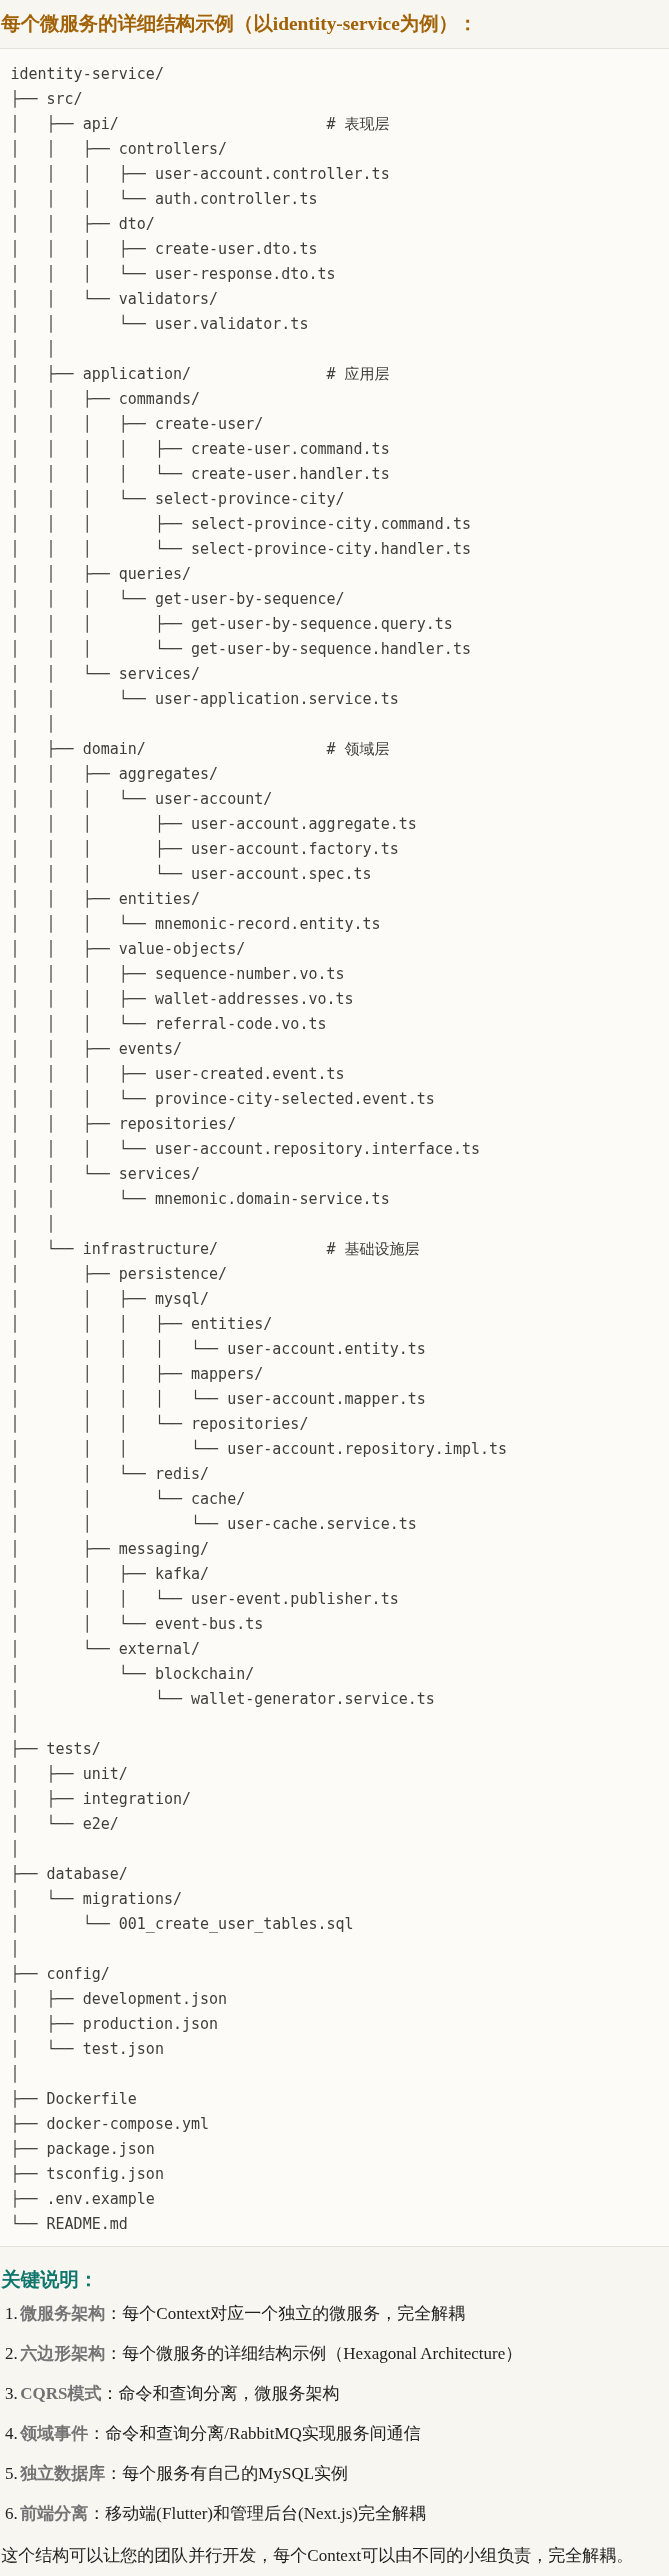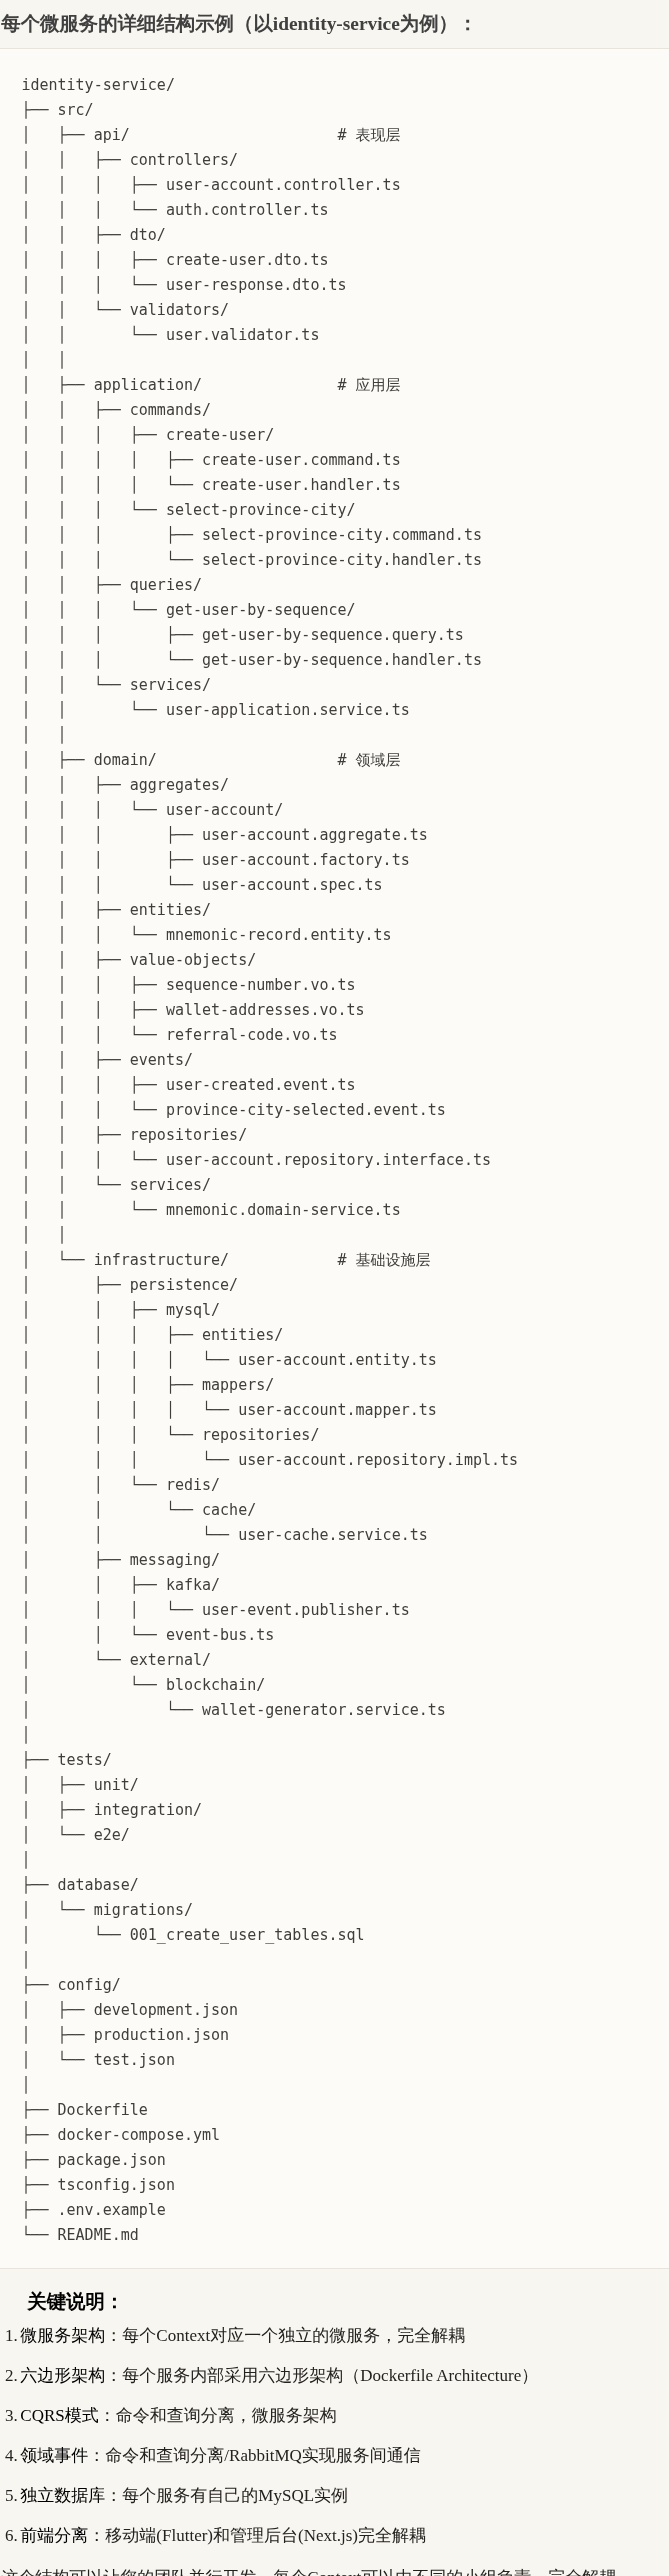--- a/index.html
+++ b/index.html
@@ -12,65 +12,64 @@
     font-family: "Liberation Serif", "DejaVu Serif", serif;
     color: #24221f;
     padding-top: 8.8px;
     box-sizing: border-box;
   }
   .page-title {
     margin: 0 0 10.6px 1.3px;
     font-size: 19.4px;
     line-height: 29px;
     font-weight: bold;
-    color: #404040;
+    color: #a16207;
     font-family: "Liberation Serif", "DejaVu Serif", serif;
   }
   .codeblock {
     background: #fcfbf8;
     border-top: 0.6px solid #e7e4dc;
     border-bottom: 0.6px solid #e7e4dc;
     width: 100%;
     box-sizing: border-box;
     overflow: hidden;
   }
   .codeblock pre {
-    margin: 12px;
+    margin: 1px;
     padding: 11.3px 12.5px 8.1px 9.4px;
     font-family: "DejaVu Sans Mono", "Liberation Mono", monospace;
     font-size: 15px;
     line-height: 25px;
     color: #403e3a;
     white-space: pre;
   }
   .notes {
     padding: 0 6.3px 9.4px 1.3px;
   }
   .notes-heading {
     margin: 19px 0 0 0;
     font-size: 19.4px;
     line-height: 27.5px;
     font-weight: bold;
-    color: #000000;
-    padding-left: 26px;
+    color: #0f766e;
   }
   .notes-list {
     margin-top: 10px;
   }
   .note-item {
     font-size: 17px;
     line-height: 21px;
     margin: 0 0 19px 3.8px;
   }
   .note-item .num {
     margin-right: 2.5px;
   }
   .note-item .term {
-    font-weight: normal;
-    color: #000000;
+    font-weight: bold;
+    color: #737373;
   }
   .summary {
     margin: 21px 0 0 0;
     font-size: 17px;
     line-height: 22.5px;
   }
 </style>
 </head>
 <body>
 
@@ -166,21 +165,21 @@
 ├── tsconfig.json
 ├── .env.example
 └── README.md</pre>
   </div>
 
   <section class="notes">
     <h2 class="notes-heading">关键说明：</h2>
 
     <div class="notes-list">
       <div class="note-item"><span class="num">1.</span><span class="term">微服务架构</span><span class="sep">：</span><span class="desc">每个Context对应一个独立的微服务，完全解耦</span></div>
-      <div class="note-item"><span class="num">2.</span><span class="term">六边形架构</span><span class="sep">：</span><span class="desc">每个服务内部采用六边形架构（Dockerfile Architecture）</span></div>
+      <div class="note-item"><span class="num">2.</span><span class="term">六边形架构</span><span class="sep">：</span><span class="desc">每个微服务的详细结构示例（Hexagonal Architecture）</span></div>
       <div class="note-item"><span class="num">3.</span><span class="term">CQRS模式</span><span class="sep">：</span><span class="desc">命令和查询分离，微服务架构</span></div>
       <div class="note-item"><span class="num">4.</span><span class="term">领域事件</span><span class="sep">：</span><span class="desc">命令和查询分离/RabbitMQ实现服务间通信</span></div>
       <div class="note-item"><span class="num">5.</span><span class="term">独立数据库</span><span class="sep">：</span><span class="desc">每个服务有自己的MySQL实例</span></div>
       <div class="note-item"><span class="num">6.</span><span class="term">前端分离</span><span class="sep">：</span><span class="desc">移动端(Flutter)和管理后台(Next.js)完全解耦</span></div>
     </div>
 
     <p class="summary">这个结构可以让您的团队并行开发，每个Context可以由不同的小组负责，完全解耦。</p>
   </section>
 
 </div>

